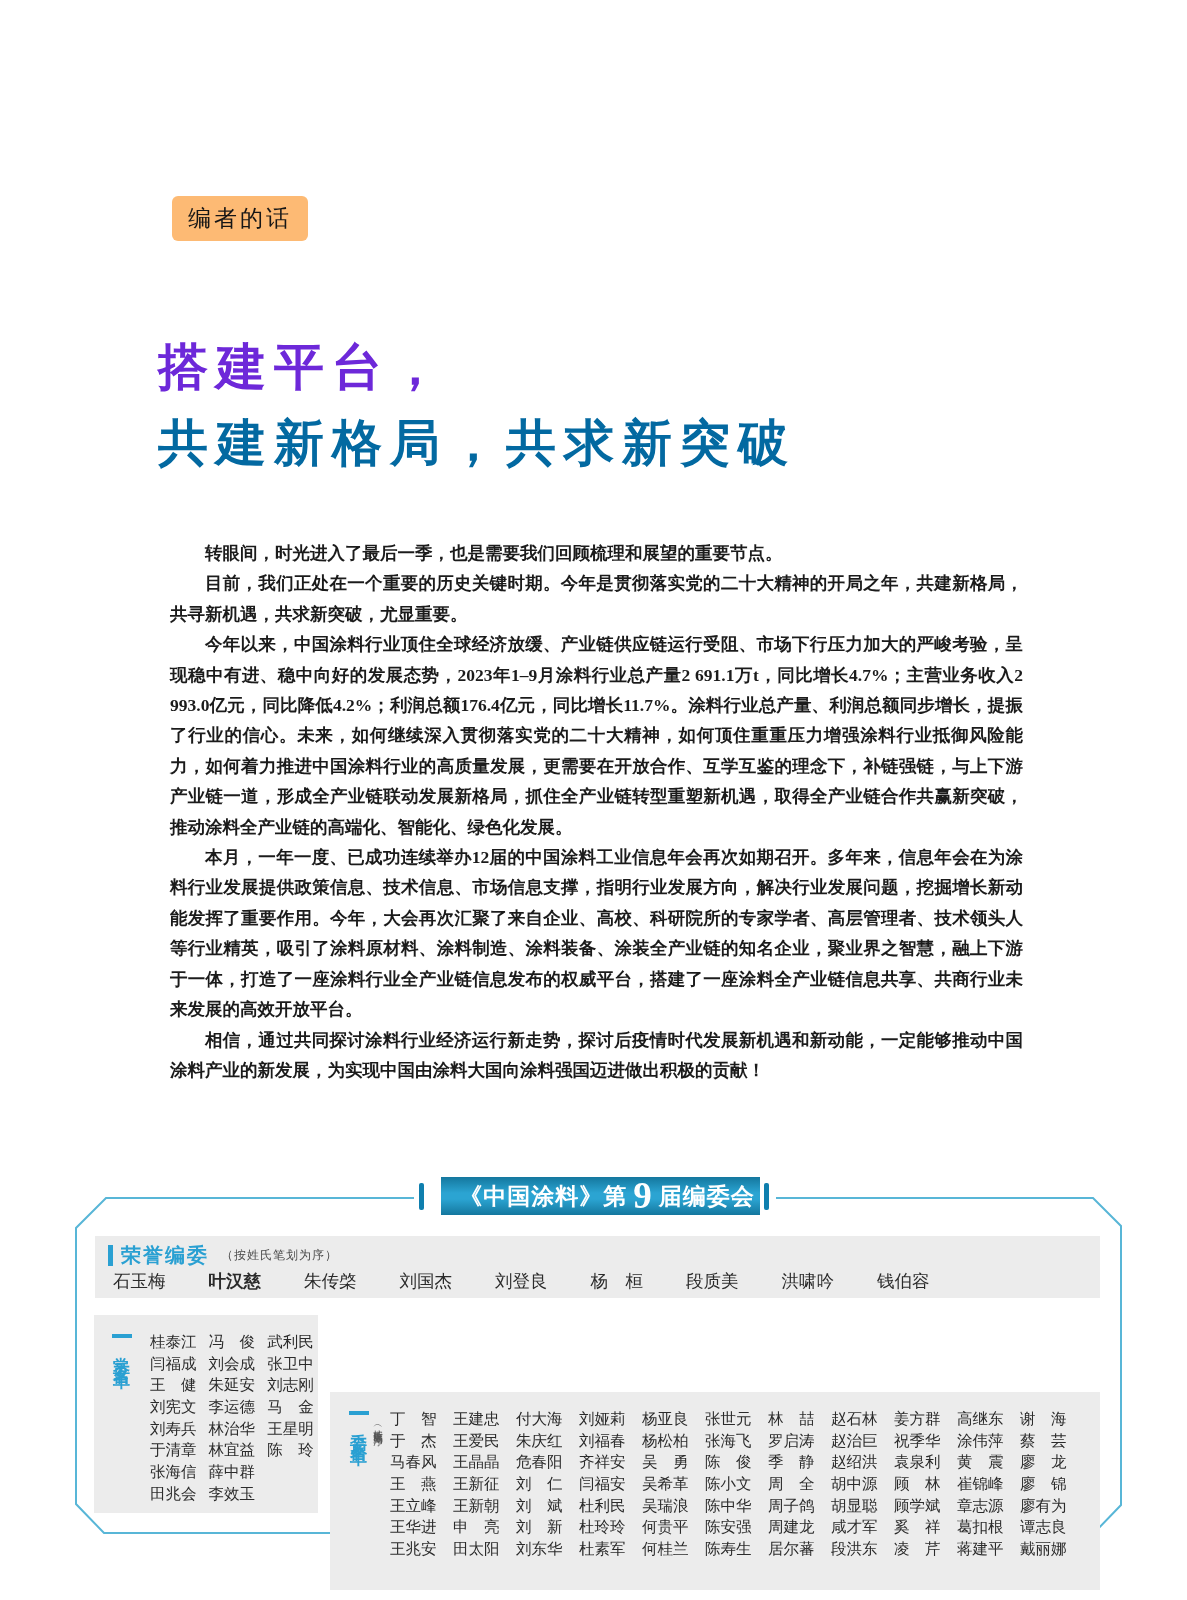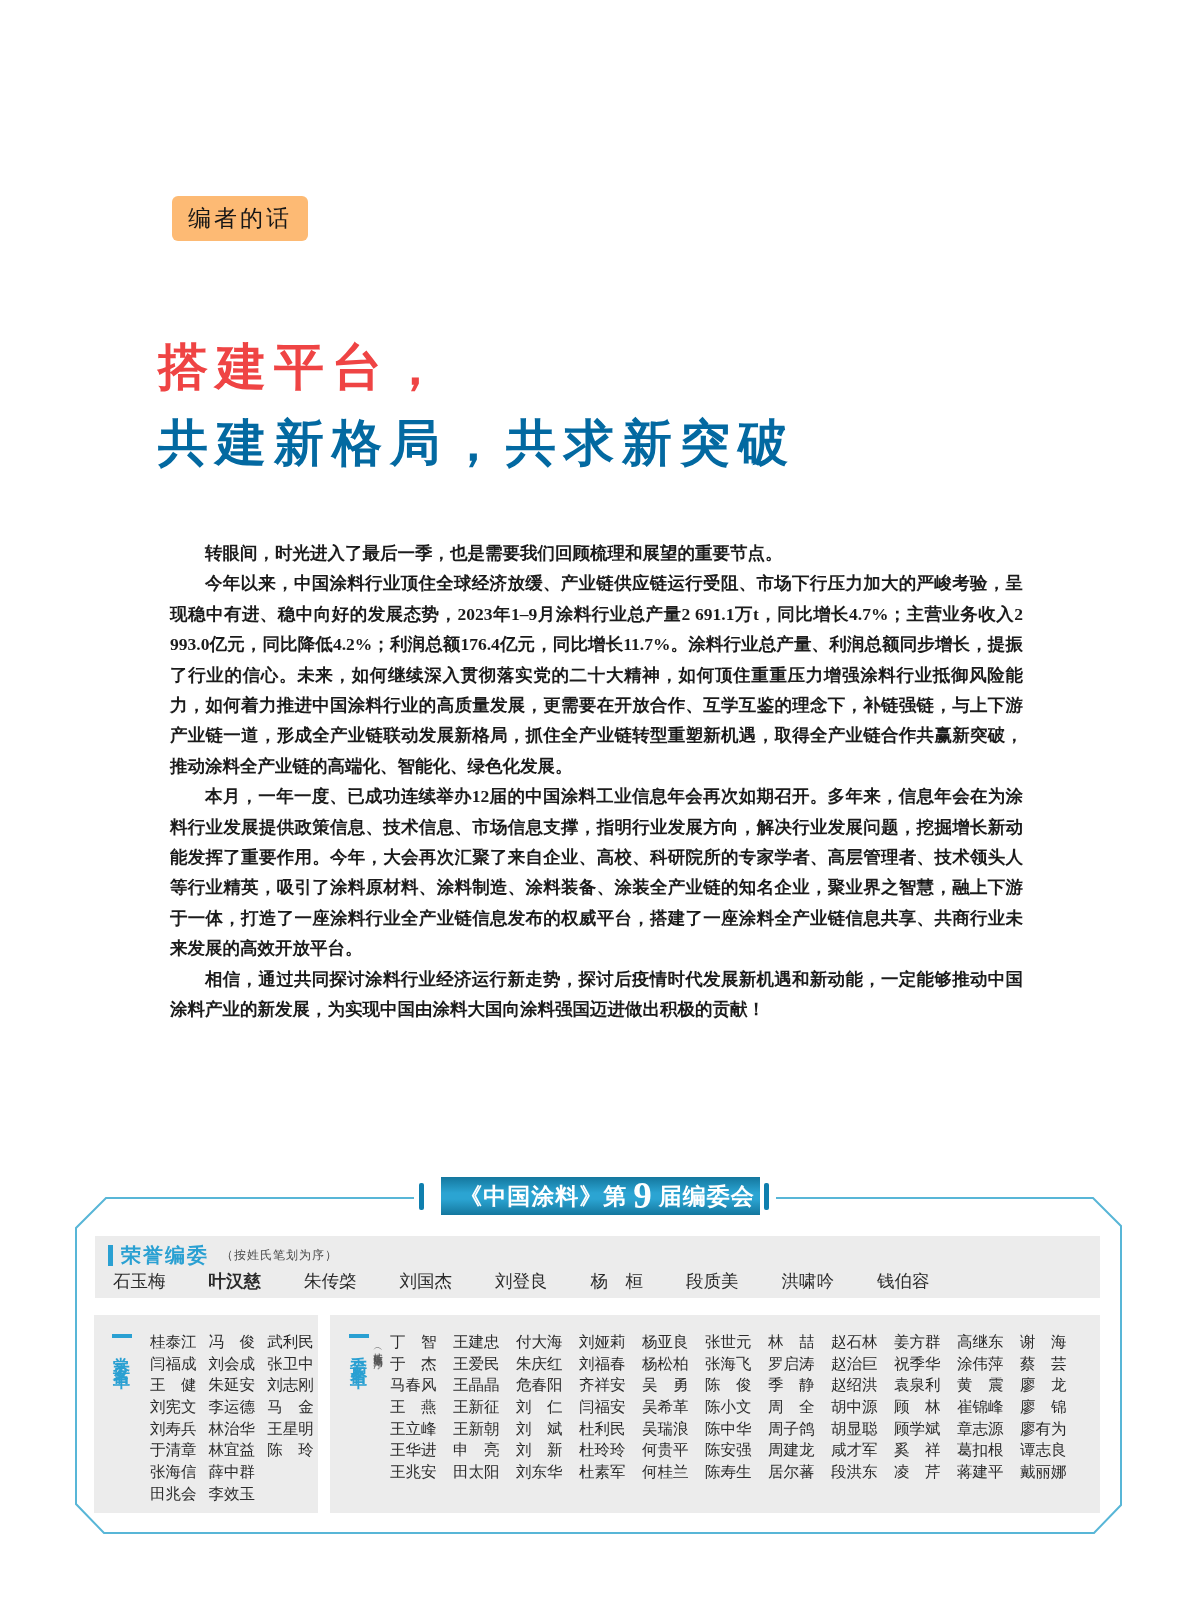--- a/index.html
+++ b/index.html
@@ -13,21 +13,21 @@
     position:absolute; left:172px; top:196px;
     background:#fdba74; border-radius:6px;
     padding:7px 16px; font-family:"Liberation Sans","DejaVu Sans",sans-serif;
     font-size:23px; letter-spacing:3px; color:#161616;
   }
 
   
   .title1 {
     position:absolute; left:158px; top:334px;
     font-family:"Liberation Sans","DejaVu Sans",sans-serif;
-    font-weight:900; font-size:50px; letter-spacing:8px; color:#ef4444;
+    font-weight:900; font-size:50px; letter-spacing:8px; color:#6d28d9;
   }
   .title2 {
     position:absolute; left:158px; top:410px;
     font-family:"Liberation Sans","DejaVu Sans",sans-serif;
     font-weight:900; font-size:50px; letter-spacing:8px; color:#0369a1;
   }
 
   
   .body-text {
     position:absolute; left:170px; top:538px; width:853px;
@@ -47,21 +47,21 @@
   }
   .banner .num {
     font-size:37px; line-height:1; margin:0 6px; position:relative; top:-1px;
     font-family:"Liberation Serif","DejaVu Serif",serif;
   }
 
   
   .panel { position:absolute; background:#ececec; }
   .panel-honorary { left:95px; top:1236px; width:1005px; height:62px; }
   .panel-standing { left:94px;  top:1315px; width:224px;  height:198px; }
-  .panel-members  { left:330px; top:1315px; width:770px;  height:198px;font-family:Liberation Serif, serif; }
+  .panel-members  { left:330px; top:1392px; width:770px;  height:198px;font-family:Liberation Serif, serif; }
 
   .hon-title-row { position:absolute; left:13px; top:6px; display:flex; align-items:center; }
   .blue-bar { width:5px; height:21px; background:#2aa0d2; margin-right:8px; }
   .hon-title { font-size:20px; color:#2aa0d2; letter-spacing:2px; font-weight:bold; }
   .hon-note { font-size:12px; color:#4a4a4a; margin-left:12px; letter-spacing:1px; }
   .hon-names {
     position:absolute; left:18px; top:33px; display:flex; gap:43px;
     font-size:17.5px; color:#2b2b2b;
   }
 
@@ -92,20 +92,21 @@
 
 <div class="page">
 
   <div class="badge">编者的话</div>
 
   <div class="title1">搭建平台，</div>
   <div class="title2">共建新格局，共求新突破</div>
 
   <div class="body-text">
     <p>转眼间，时光进入了最后一季，也是需要我们回顾梳理和展望的重要节点。</p>
+    <p>目前，我们正处在一个重要的历史关键时期。今年是贯彻落实党的二十大精神的开局之年，共建新格局，共寻新机遇，共求新突破，尤显重要。</p>
     <p>今年以来，中国涂料行业顶住全球经济放缓、产业链供应链运行受阻、市场下行压力加大的严峻考验，呈现稳中有进、稳中向好的发展态势，2023年1–9月涂料行业总产量2 691.1万t，同比增长4.7%；主营业务收入2 993.0亿元，同比降低4.2%；利润总额176.4亿元，同比增长11.7%。涂料行业总产量、利润总额同步增长，提振了行业的信心。未来，如何继续深入贯彻落实党的二十大精神，如何顶住重重压力增强涂料行业抵御风险能力，如何着力推进中国涂料行业的高质量发展，更需要在开放合作、互学互鉴的理念下，补链强链，与上下游产业链一道，形成全产业链联动发展新格局，抓住全产业链转型重塑新机遇，取得全产业链合作共赢新突破，推动涂料全产业链的高端化、智能化、绿色化发展。</p>
     <p>本月，一年一度、已成功连续举办12届的中国涂料工业信息年会再次如期召开。多年来，信息年会在为涂料行业发展提供政策信息、技术信息、市场信息支撑，指明行业发展方向，解决行业发展问题，挖掘增长新动能发挥了重要作用。今年，大会再次汇聚了来自企业、高校、科研院所的专家学者、高层管理者、技术领头人等行业精英，吸引了涂料原材料、涂料制造、涂料装备、涂装全产业链的知名企业，聚业界之智慧，融上下游于一体，打造了一座涂料行业全产业链信息发布的权威平台，搭建了一座涂料全产业链信息共享、共商行业未来发展的高效开放平台。</p>
     <p>相信，通过共同探讨涂料行业经济运行新走势，探讨后疫情时代发展新机遇和新动能，一定能够推动中国涂料产业的新发展，为实现中国由涂料大国向涂料强国迈进做出积极的贡献！</p>
   </div>
 
   <svg class="board-svg" width="1187" height="1600" viewBox="0 0 1187 1600">
     <path d="M414,1198 H106 L76,1228 V1504 L104,1533 H1094 L1121,1505 V1226 L1093,1198 H776" fill="none" stroke="#58b6d7" stroke-width="2"></path>
     <rect x="419" y="1183" width="5" height="27" rx="2" fill="#0f7fae"></rect>
     <rect x="764" y="1183" width="5" height="27" rx="2" fill="#0f7fae"></rect>
   </svg>

